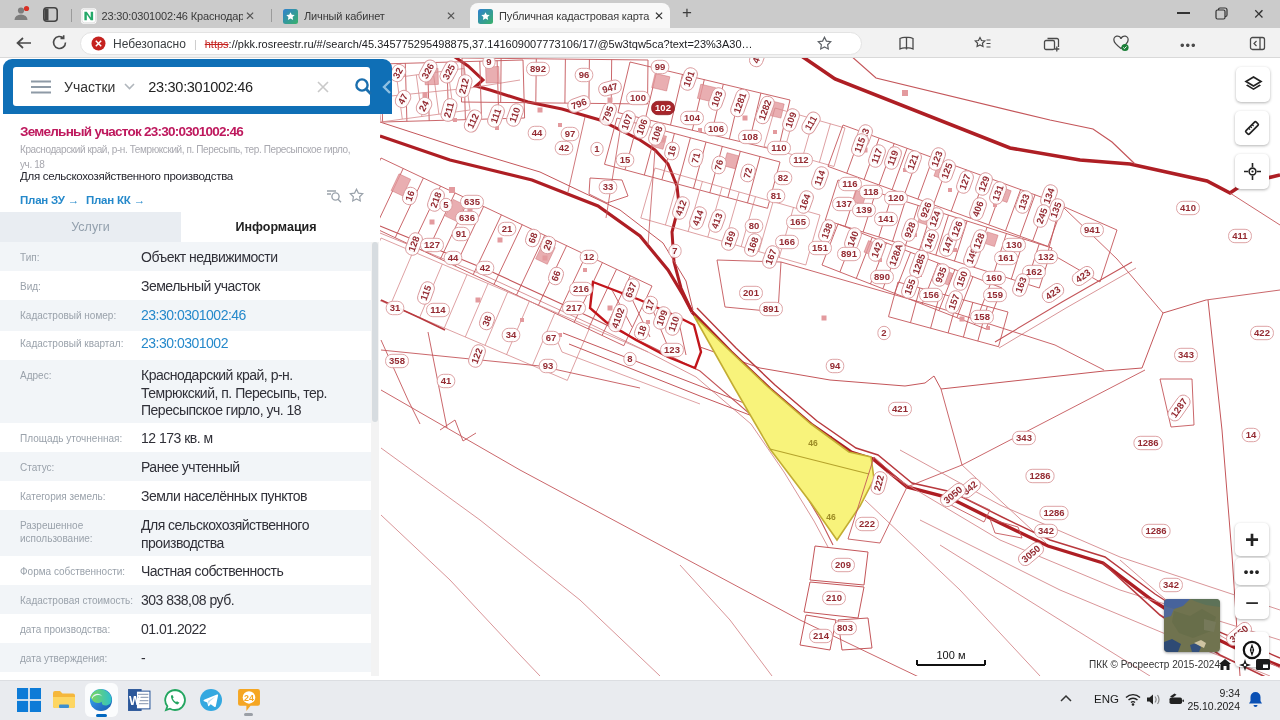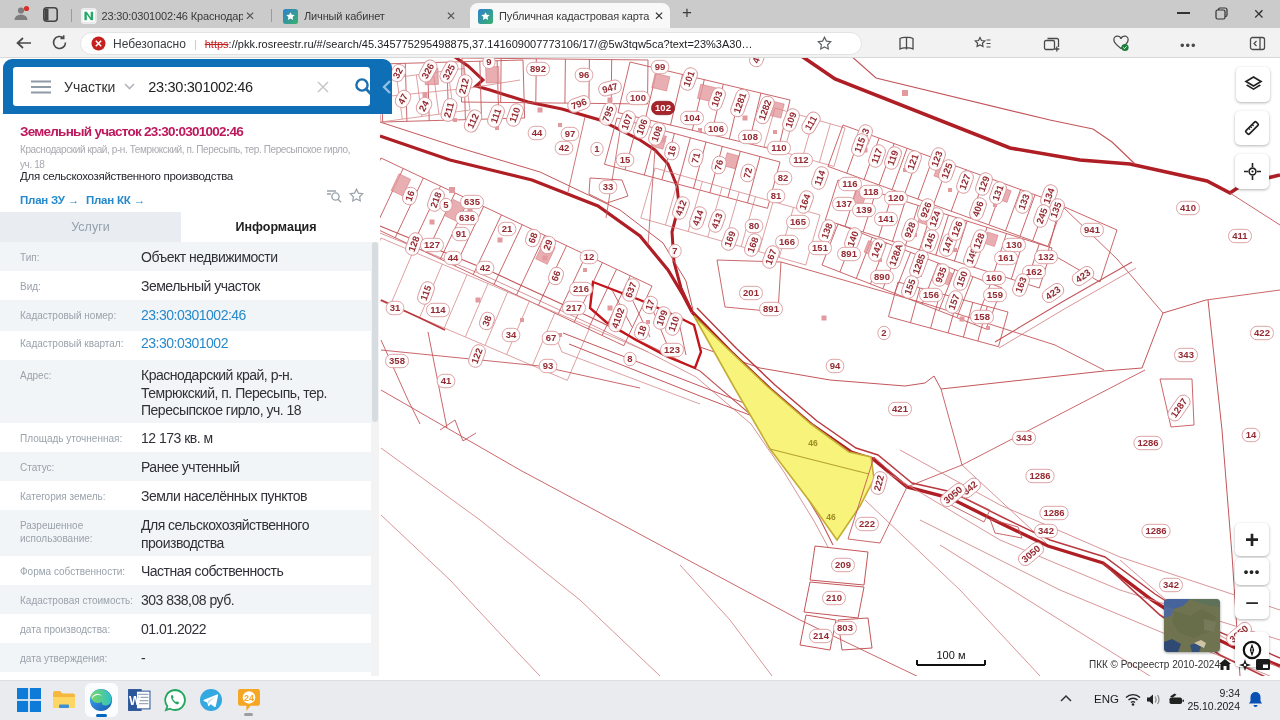--- a/index.html
+++ b/index.html
@@ -1218,21 +1218,21 @@
   <rect width="56" height="53" fill="#70734f"></rect>
   <path d="M0 0 h26 l-7 7 -9 3 -10 -3z" fill="#47639c"></path>
   <path d="M0 7 l10 3 -3 7 -7 2z" fill="#51699a"></path>
   <path d="M26 0 h30 v8 l-14 -2 -9 -3z" fill="#5d7258"></path>
   <path d="M0 43 l8 -3 9 5 -3 8 H0z" fill="#2e4a74"></path>
   <path d="M26 46 l6 -2 5 4 -2 5 h-7z" fill="#33507c"></path>
   <path d="M30 44 l7 -3 5 3 -2 5z" fill="#cfc4a2"></path>
   <path d="M10 12 l16 5 12 -7 14 8 -5 14 -18 7 -14 -5 -7 -11z" fill="#666d48" opacity="0.8"></path>
   <path d="M40 20 l12 3 -2 10 -10 -2z" fill="#76795a"></path>
 </svg>
-<div class="abs" style="left:1089px;top:659px;font-size:10px;color:#333">ПКК © Росреестр 2010-2024</div>
+<div class="abs" style="left:1089px;top:659px;font-size:10px;color:#333">ПКК © Росреестр 2015-2024</div>
 <svg class="abs" style="left:1219px;top:659px" width="12" height="11" viewBox="0 0 12 11">
       <path d="M6 0 L12 5 H10.5 V11 H7.5 V7 h-3 V11 H1.5 V5 H0z" fill="#1b1b1b"></path>
     </svg>
 <svg class="abs" style="left:1239px;top:659px" width="12" height="12" viewBox="0 0 12 12">
       <path d="M6 0 L7.5 4.5 L12 6 L7.5 7.5 L6 12 L4.5 7.5 L0 6 L4.5 4.5z" fill="#1b1b1b"></path>
       <circle cx="6" cy="6" r="1.2" fill="#fff"></circle>
     </svg>
 <svg class="abs" style="left:1256px;top:659px" width="14" height="11" viewBox="0 0 14 11">
       <rect width="14" height="11" rx="1.5" fill="#1b1b1b"></rect>
       <rect x="7" y="5.5" width="5" height="3.5" fill="#fff"></rect>

